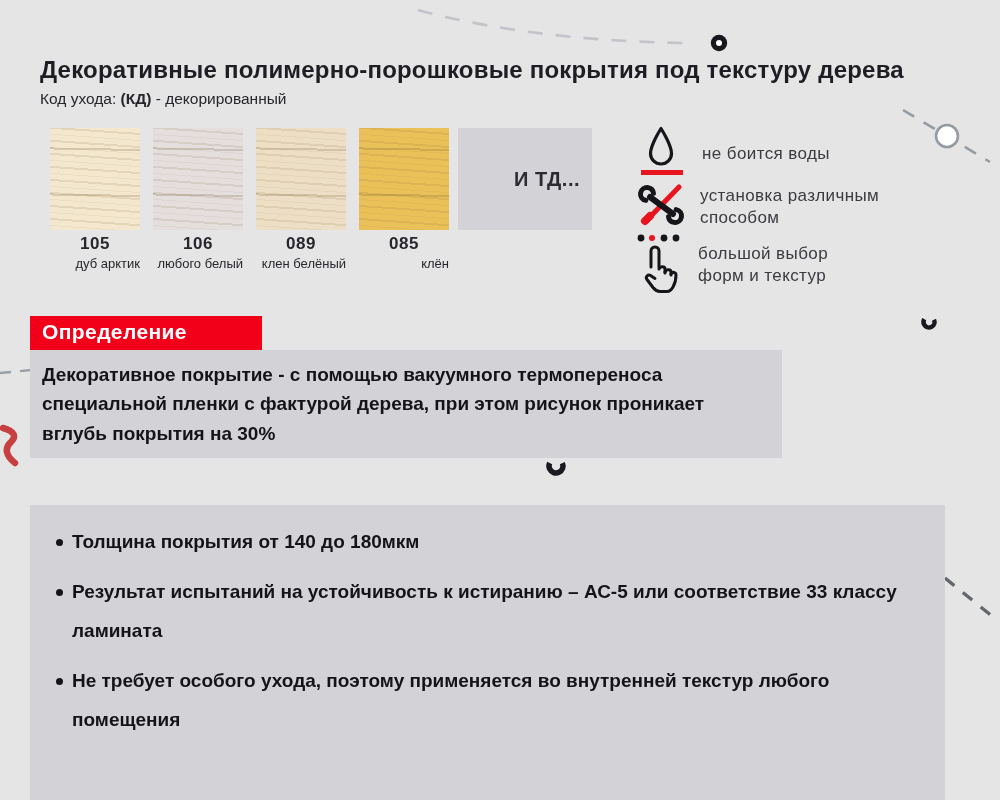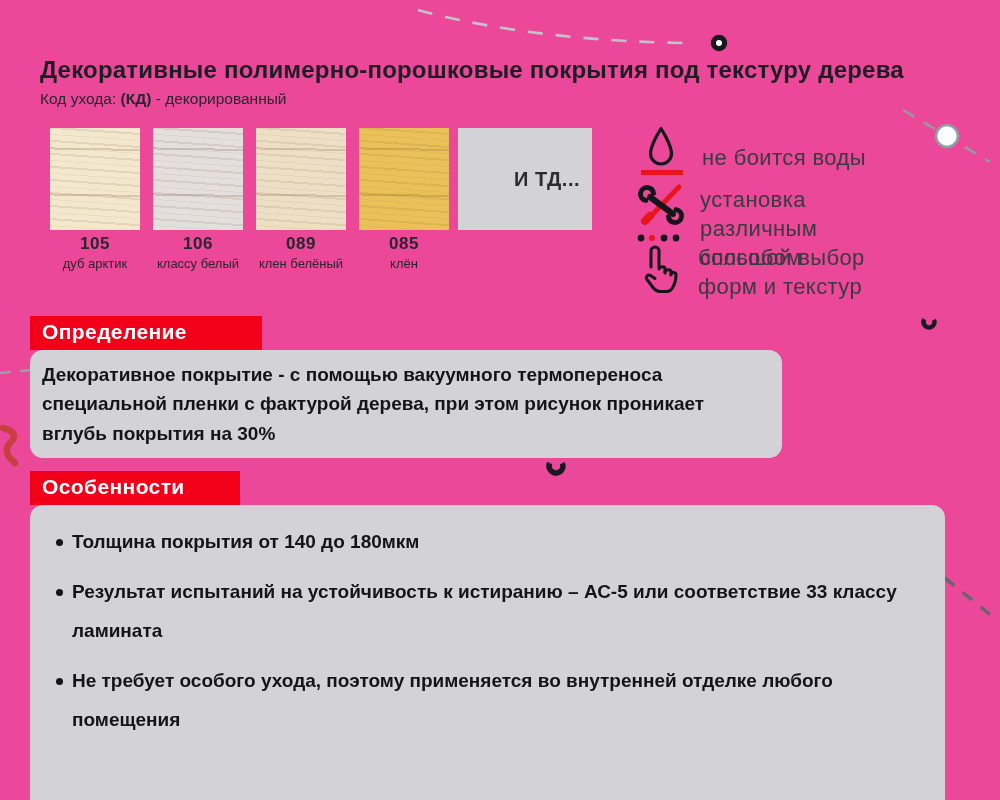--- a/index.html
+++ b/index.html
@@ -1,61 +1,61 @@
 <!DOCTYPE html>
 <html><head>
 <meta charset="utf-8">
 <style>
   html,body{margin:0;padding:0;background:#ffffff;}
   #canvas{
-    position:relative;width:1000px;height:800px;background:#ec4899;overflow:hidden;
+    position:relative;width:1000px;height:800px;background:#e5e5e5;overflow:hidden;
     font-family:"Liberation Sans",sans-serif;color:#1d1d23;
   }
   .abs{position:absolute;}
 
   
   .title{left:40px;top:56px;font-size:24px;font-weight:800;letter-spacing:0.2px;color:#1d1d23;white-space:nowrap;}
   .subtitle{left:40px;top:90px;font-size:15.5px;color:#26262c;}
   .subtitle .bold{font-weight:700;}
 
   
   .swatch{position:absolute;top:128px;width:90px;height:102px;overflow:hidden;}
   .swatch::before{
     content:"";position:absolute;inset:0;
     background:
       repeating-linear-gradient(184deg, rgba(120,90,50,0) 0 5px, rgba(120,90,50,0.13) 5px 7px, rgba(120,90,50,0) 7px 12px, rgba(120,90,50,0.07) 12px 13px),
       repeating-linear-gradient(181deg, rgba(100,75,40,0) 0 21px, rgba(100,75,40,0.20) 21px 23px, rgba(100,75,40,0) 23px 46px);
   }
   .swatch-label{position:absolute;top:234px;width:90px;text-align:center;color:#27272d;}
   .swatch-code{font-size:17px;font-weight:700;letter-spacing:0.6px;}
-  .swatch-name{font-size:13px;margin-top:2px;white-space:nowrap;}
+  .swatch-name{font-size:13px;margin-top:2px;white-space:nowrap;text-align:right;}
   .etc-box{
     left:458px;top:128px;width:90px;height:102px;background:#d3d2d7;
     display:flex;align-items:center;justify-content:center;
     font-size:20px;font-weight:700;letter-spacing:0.5px;color:#2b2b31;padding-left:44px;
   }
 
   
-  .benefit-label{position:absolute;font-size:22px;color:#3a3a40;letter-spacing:0.4px;line-height:1.32;}
+  .benefit-label{position:absolute;font-size:17px;color:#3a3a40;letter-spacing:0.4px;line-height:1.32;}
   .lbl-1{left:702px;top:143px;white-space:nowrap;}
   .lbl-2{left:700px;top:185px;width:210px;}
   .lbl-3{left:698px;top:243px;width:172px;}
   .drop-underline{left:641px;top:170px;width:42px;height:5px;background:#e8141e;}
 
   
   .section-header{
     position:absolute;background:#f20019;color:#ffffff;height:34px;
     display:flex;align-items:center;box-sizing:border-box;
     font-size:21px;font-weight:700;letter-spacing:0.4px;padding:0 12px 2px 12px;
   }
   .hdr-def{left:30px;top:316px;width:232px;}
   .hdr-feat{left:30px;top:471px;width:210px;}
 
   
-  .panel{position:absolute;background:#d3d2d7;color:#141418;font-weight:700;font-size:19px;border-radius:13px;}
+  .panel{position:absolute;background:#d3d2d7;color:#141418;font-weight:700;font-size:19px;}
   .def-panel{left:30px;top:350px;width:728px;padding:10px 12px;line-height:1.55;}
   .feat-panel{left:30px;top:505px;width:915px;height:319px;box-sizing:border-box;padding:18px 25px;}
   .feat-panel ul{list-style:none;margin:0;padding:0;}
   .feat-panel li{position:relative;padding-left:17px;line-height:2.05;margin-bottom:11px;}
   .feat-panel li::before{content:"";position:absolute;left:1px;top:16px;width:7px;height:7px;border-radius:50%;background:#141418;}
   .feat-panel li:nth-child(2){max-width:872px;}
   .feat-panel li:nth-child(4){max-width:770px;}
 
   svg{display:block;}
 </style>
@@ -87,21 +87,21 @@
   <div class="abs etc-box">
     <span>И ТД...</span>
   </div>
 
   <div class="swatch-label" style="left:50px;">
     <div class="swatch-code">105</div>
     <div class="swatch-name">дуб арктик</div>
   </div>
   <div class="swatch-label" style="left:153px;">
     <div class="swatch-code">106</div>
-    <div class="swatch-name">классу белый</div>
+    <div class="swatch-name">любого белый</div>
   </div>
   <div class="swatch-label" style="left:256px;">
     <div class="swatch-code">089</div>
     <div class="swatch-name">клен белёный</div>
   </div>
   <div class="swatch-label" style="left:359px;">
     <div class="swatch-code">085</div>
     <div class="swatch-name">клён</div>
   </div>
 
@@ -155,24 +155,21 @@
     <path d="M13 20 L 66 63" fill="none" stroke="#63666c" stroke-width="3.4" stroke-dasharray="12 11"></path>
   </svg>
 
   <div class="section-header hdr-def">
     <span>Определение</span>
   </div>
   <div class="panel def-panel">
     <span>Декоративное покрытие - с помощью вакуумного термопереноса специальной пленки с фактурой дерева, при этом рисунок проникает вглубь покрытия на 30%</span>
   </div>
 
-  <div class="section-header hdr-feat">
-    <span>Особенности</span>
-  </div>
   <div class="panel feat-panel">
     <ul>
       <li>Толщина покрытия от 140 до 180мкм</li>
       <li>Результат испытаний на устойчивость к истиранию – АС-5 или соответствие 33 классу ламината</li>
-      <li>Не требует особого ухода, поэтому применяется во внутренней отделке любого помещения</li>
+      <li>Не требует особого ухода, поэтому применяется во внутренней текстур любого помещения</li>
     </ul>
   </div>
 
 </div>
 
 </body></html>

